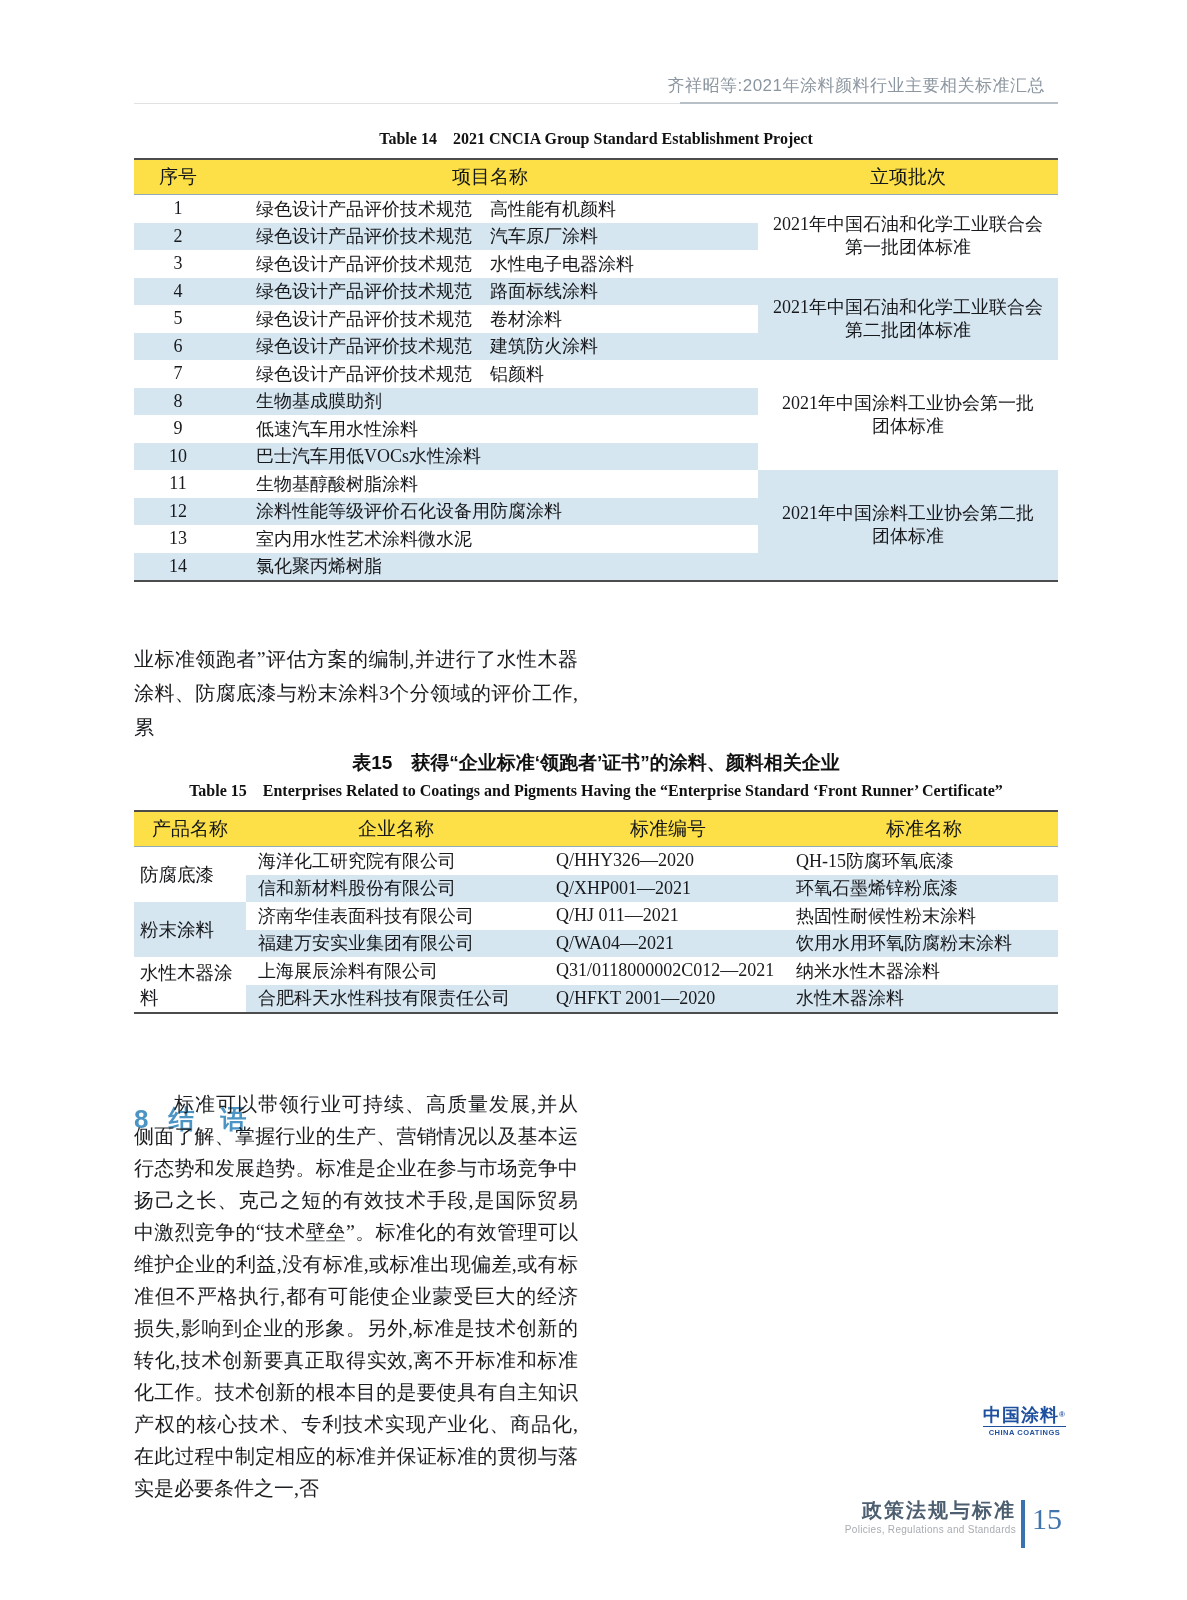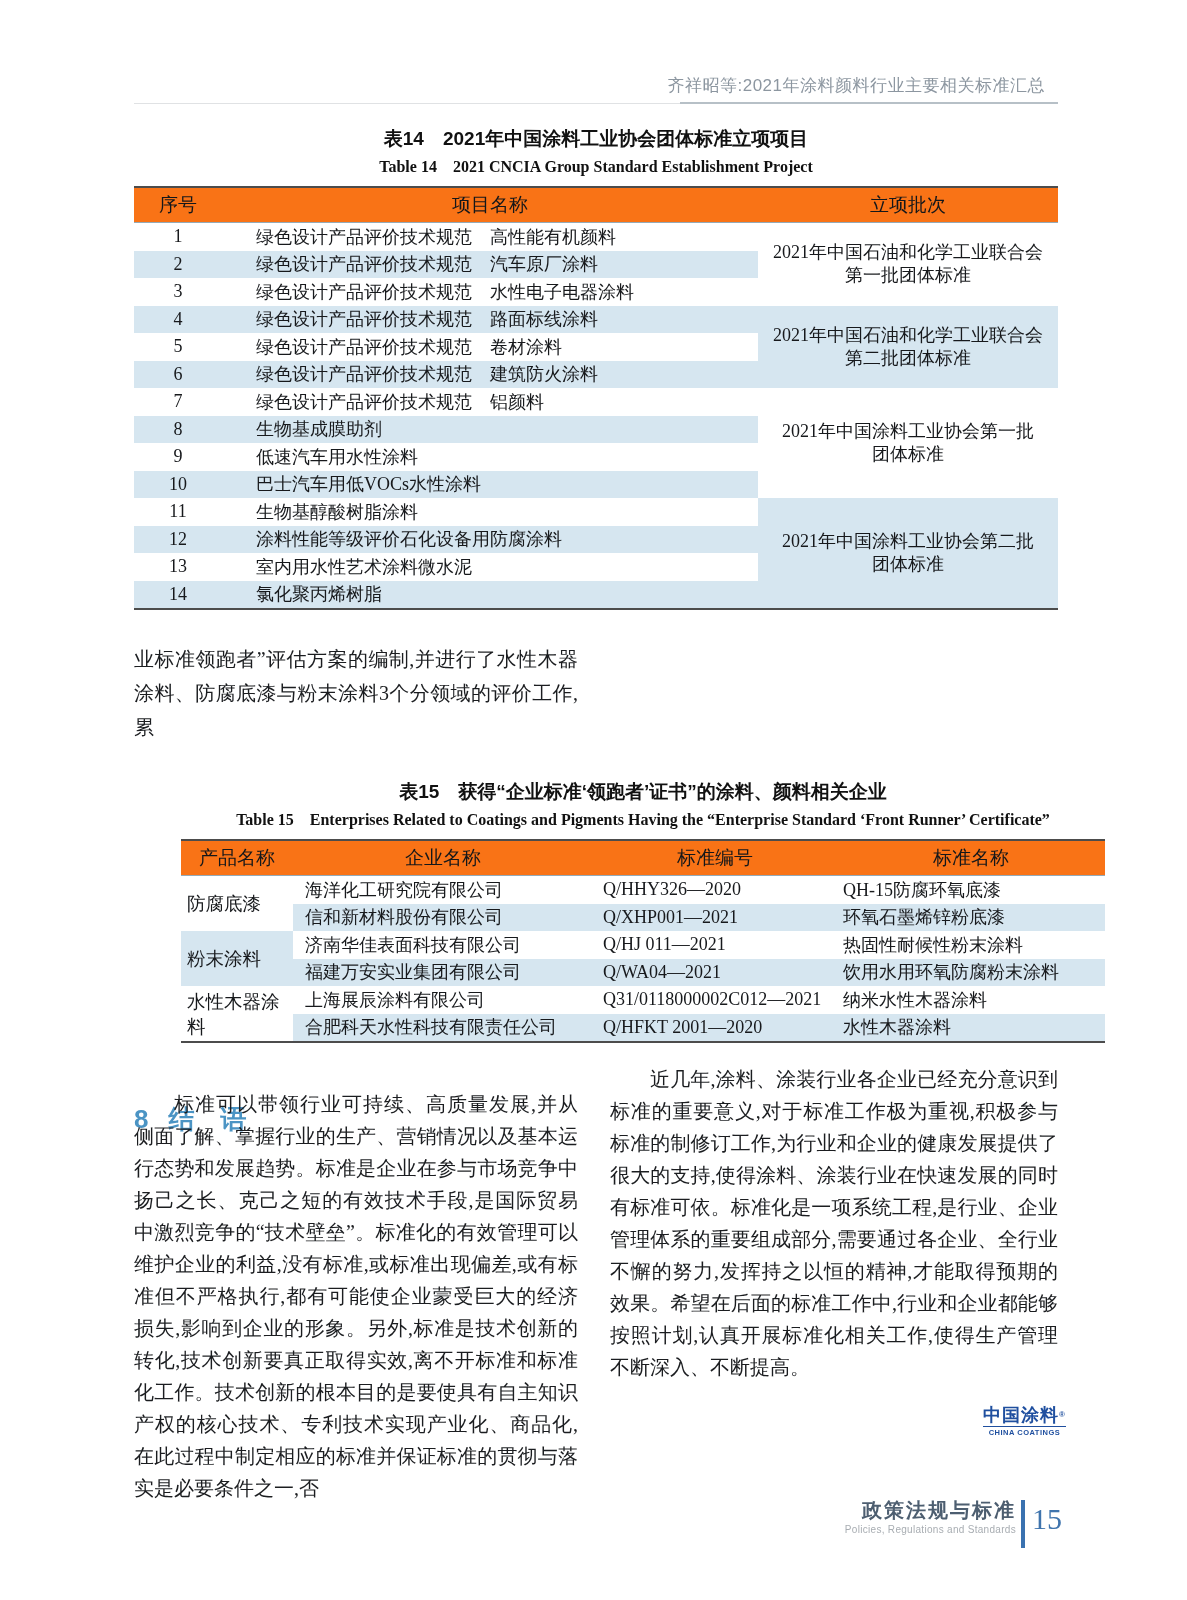--- a/index.html
+++ b/index.html
@@ -13,35 +13,35 @@
   .running-head{
     top:74px;right:142px;font-family:"Liberation Sans","DejaVu Sans",sans-serif;
     font-size:17px;color:#8c96a0;letter-spacing:0.5px;
   }
   .head-rule-light{top:103px;left:134px;width:924px;height:1px;background:#e0e2e4;}
   .head-rule-dark{top:102px;left:680px;width:378px;height:2px;background:#b7c0c7;}
 
   
   .tbl-block{left:134px;width:924px;}
   .t14{top:128px;}
-  .t15{top:781px;margin-left:47px;}
+  .t15{top:752px;}
   .tbl-title-cn{
     text-align:center;font-family:"Liberation Sans","DejaVu Sans",sans-serif;
     font-weight:bold;font-size:19px;line-height:22px;margin:0 0 6px 0;color:#111;
   }
   .tbl-title-en{
     text-align:center;font-family:"Liberation Serif","DejaVu Serif",serif;
     font-weight:bold;font-size:16px;line-height:22px;margin:0 0 8px 0;color:#111;
   }
   table{
     border-collapse:collapse;table-layout:fixed;width:924px;
     border-top:2px solid #4c4c4c;border-bottom:2px solid #4c4c4c;
   }
   thead th{
-    background:#f97316;height:34px;font-weight:normal;font-size:19px;
+    background:#fde047;height:34px;font-weight:normal;font-size:19px;
     border-bottom:1px solid #94aab8;padding:0;color:#14171a;
   }
   td{padding:0;font-size:18px;color:#17191c;}
   .t14 tbody td{height:27.5px;}
   .t15 tbody td{height:27.5px;}
   td.c-no{text-align:center;}
   td.c-name{padding-left:34px;}
   td.c-batch{text-align:center;font-size:18px;line-height:23px;vertical-align:middle;}
   td.c-prod{padding-left:6px;font-size:18.5px;vertical-align:middle;}
   td.c-comp{padding-left:12px;}
@@ -86,21 +86,20 @@
   .footer-page{top:1502px;left:1032px;font-family:"Liberation Serif","DejaVu Serif",serif;font-size:30px;color:#3f74ad;}
 </style>
 </head>
 <body>
 
 <div class="abs running-head">齐祥昭等:2021年涂料颜料行业主要相关标准汇总</div>
 <div class="abs head-rule-light"></div>
 <div class="abs head-rule-dark"></div>
 
 <div class="abs tbl-block t14">
-  <div class="tbl-title-cn">表14　2021年中国涂料工业协会团体标准立项项目</div>
   <div class="tbl-title-en">Table 14　2021 CNCIA Group Standard Establishment Project</div>
   <table>
     <colgroup>
         <col style="width:88px">
         <col style="width:536px">
         <col style="width:300px">
       </colgroup>
     <thead>
       <tr>
         <th>序号</th>
@@ -243,21 +242,20 @@
       </tr>
     </tbody>
   </table>
 </div>
 
 <div class="abs s8-head">
   <span class="s8-num">8</span><span>结　语</span>
 </div>
 <div class="abs col-left bodytext s8-left indent">标准可以带领行业可持续、高质量发展,并从侧面了解、掌握行业的生产、营销情况以及基本运行态势和发展趋势。标准是企业在参与市场竞争中扬己之长、克己之短的有效技术手段,是国际贸易中激烈竞争的“技术壁垒”。标准化的有效管理可以维护企业的利益,没有标准,或标准出现偏差,或有标准但不严格执行,都有可能使企业蒙受巨大的经济损失,影响到企业的形象。另外,标准是技术创新的转化,技术创新要真正取得实效,离不开标准和标准化工作。技术创新的根本目的是要使具有自主知识产权的核心技术、专利技术实现产业化、商品化,在此过程中制定相应的标准并保证标准的贯彻与落实是必要条件之一,否</div>
 <div class="abs col-right bodytext s8-right">
-  <p class="indent">近几年,涂料、涂装行业各企业已经充分意识到标准的重要意义,对于标准工作极为重视,积极参与标准的制修订工作,为行业和企业的健康发展提供了很大的支持,使得涂料、涂装行业在快速发展的同时有标准可依。标准化是一项系统工程,是行业、企业管理体系的重要组成部分,需要通过各企业、全行业不懈的努力,发挥持之以恒的精神,才能取得预期的效果。希望在后面的标准工作中,行业和企业都能够按照计划,认真开展标准化相关工作,使得生产管理不断深入、不断提高。</p>
 </div>
 
 <div class="abs logo">
   <div class="logo-cn"><span>中国涂料</span><sup>®</sup></div>
   <div class="logo-en">CHINA COATINGS</div>
 </div>
 
 <div class="abs footer-block">
   <div class="footer-cn">政策法规与标准</div>
   <div class="footer-en">Policies, Regulations and Standards</div>

